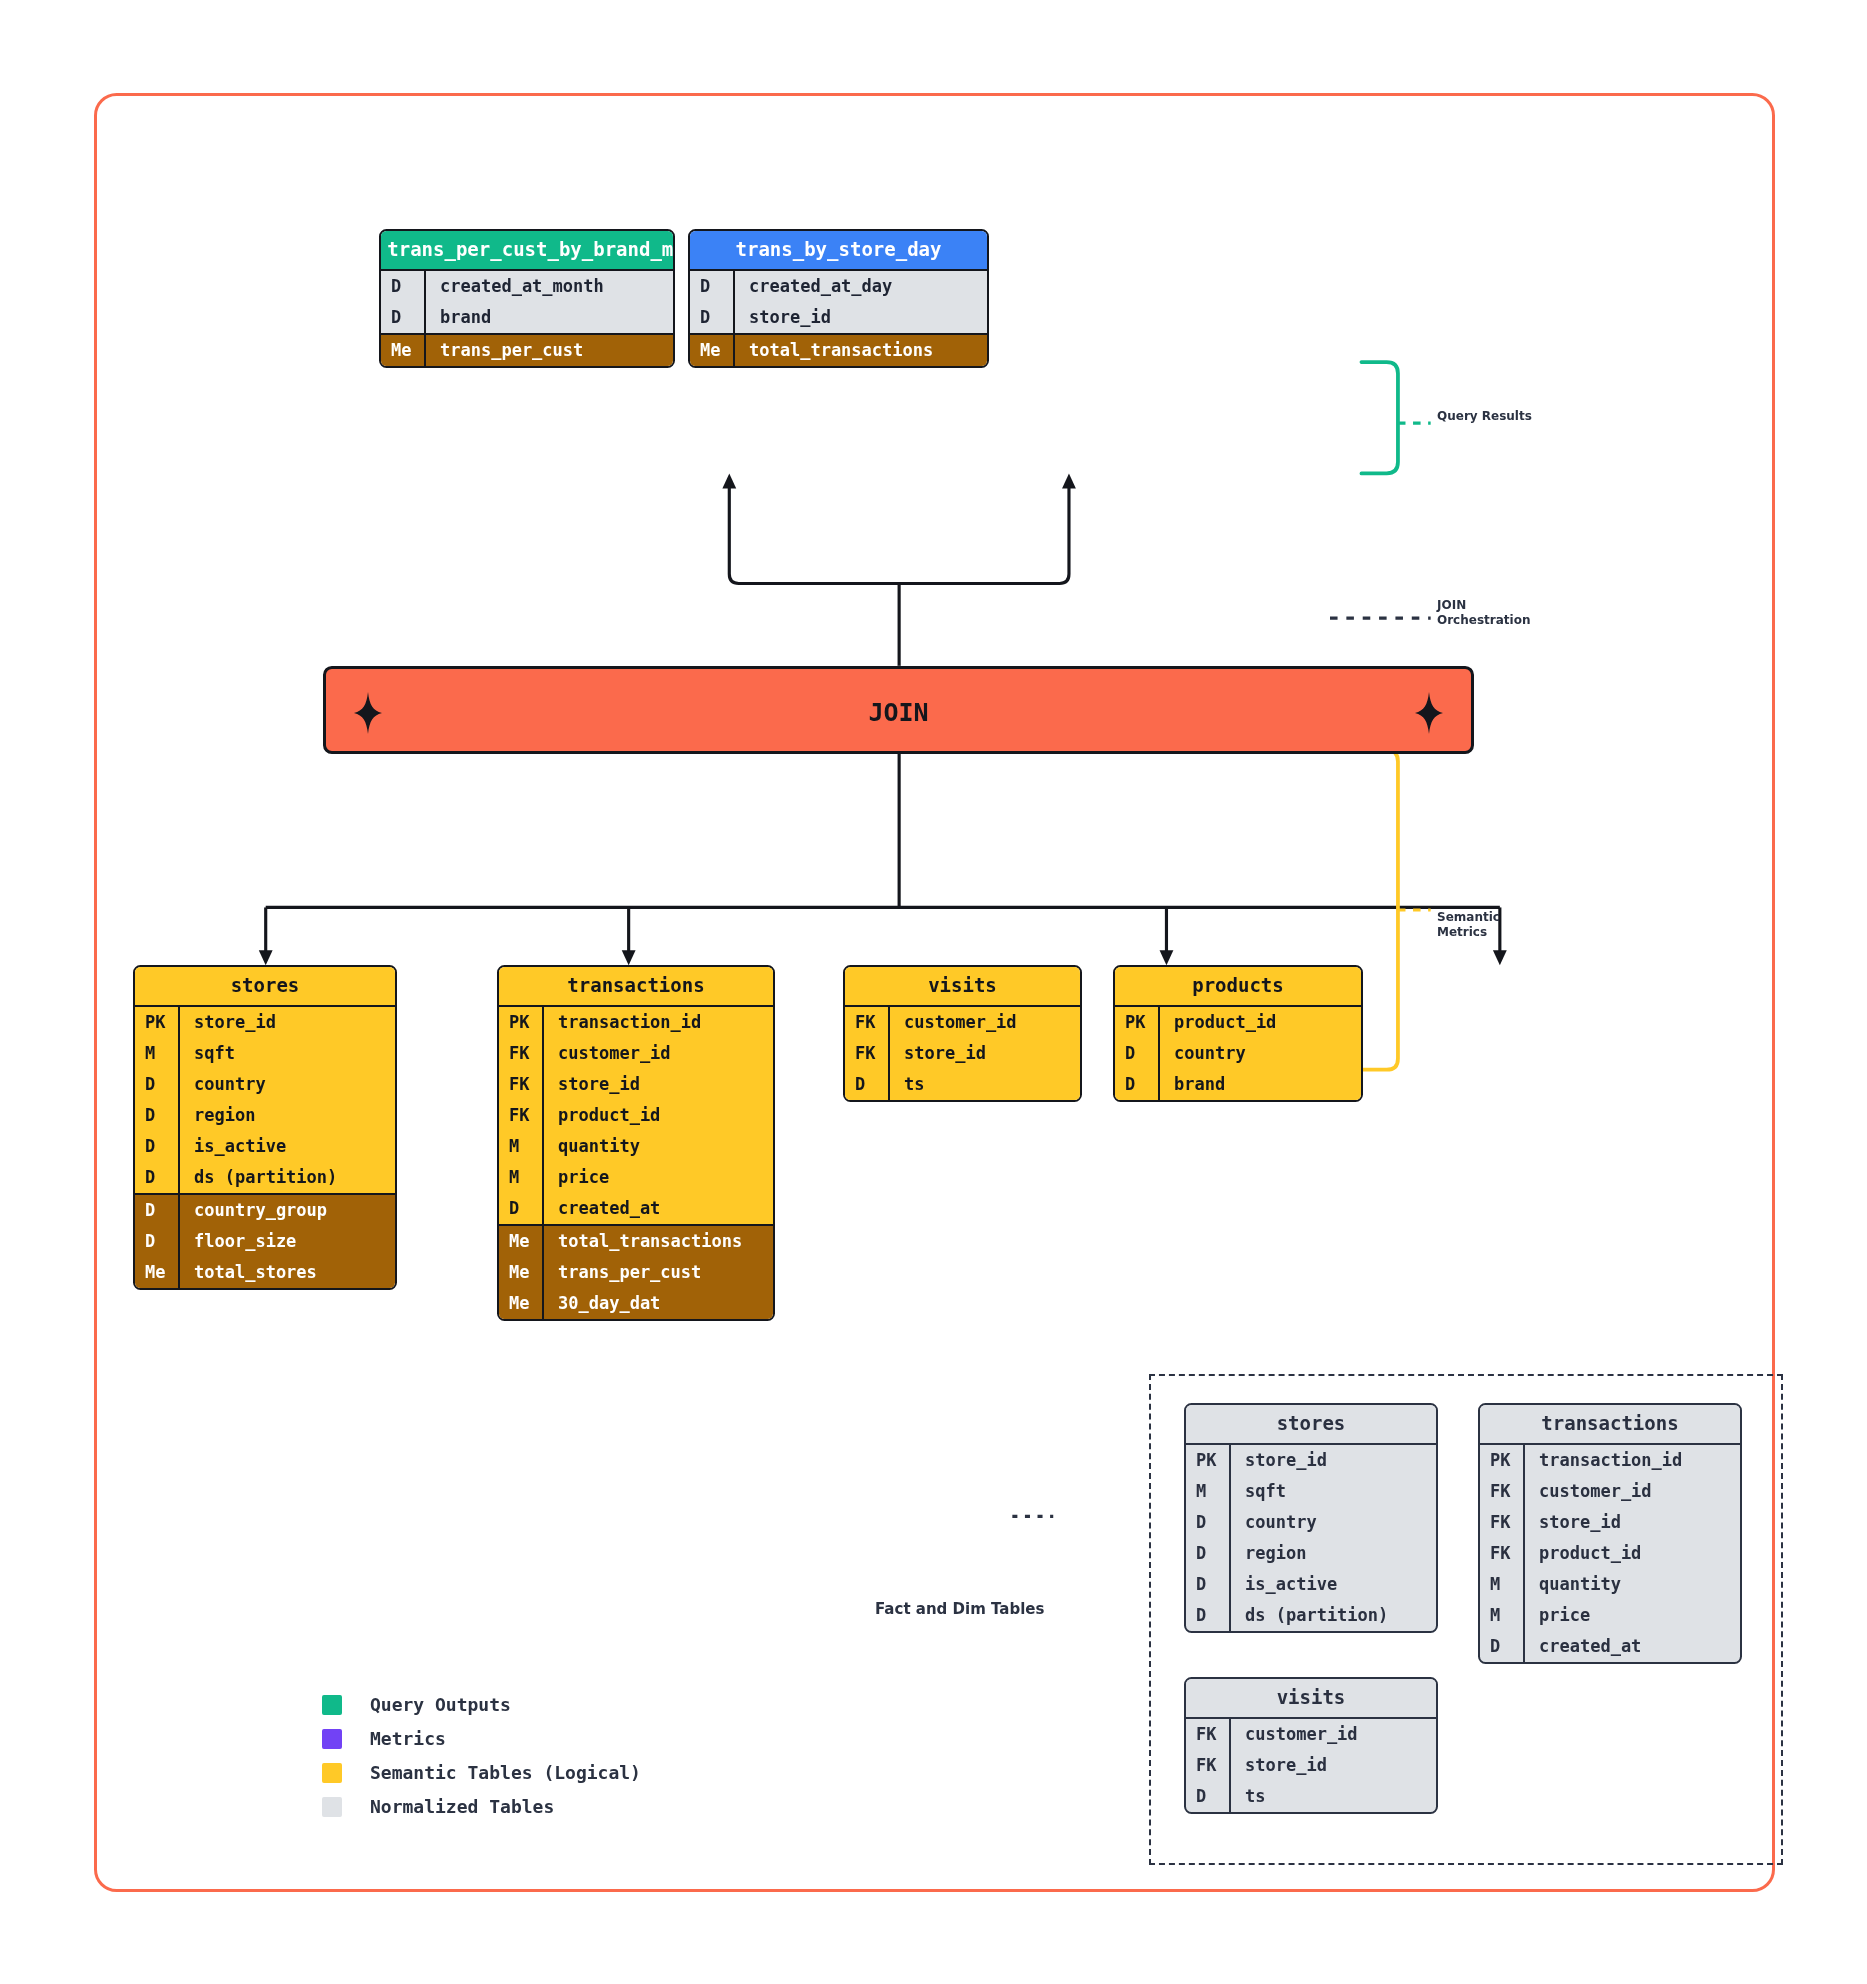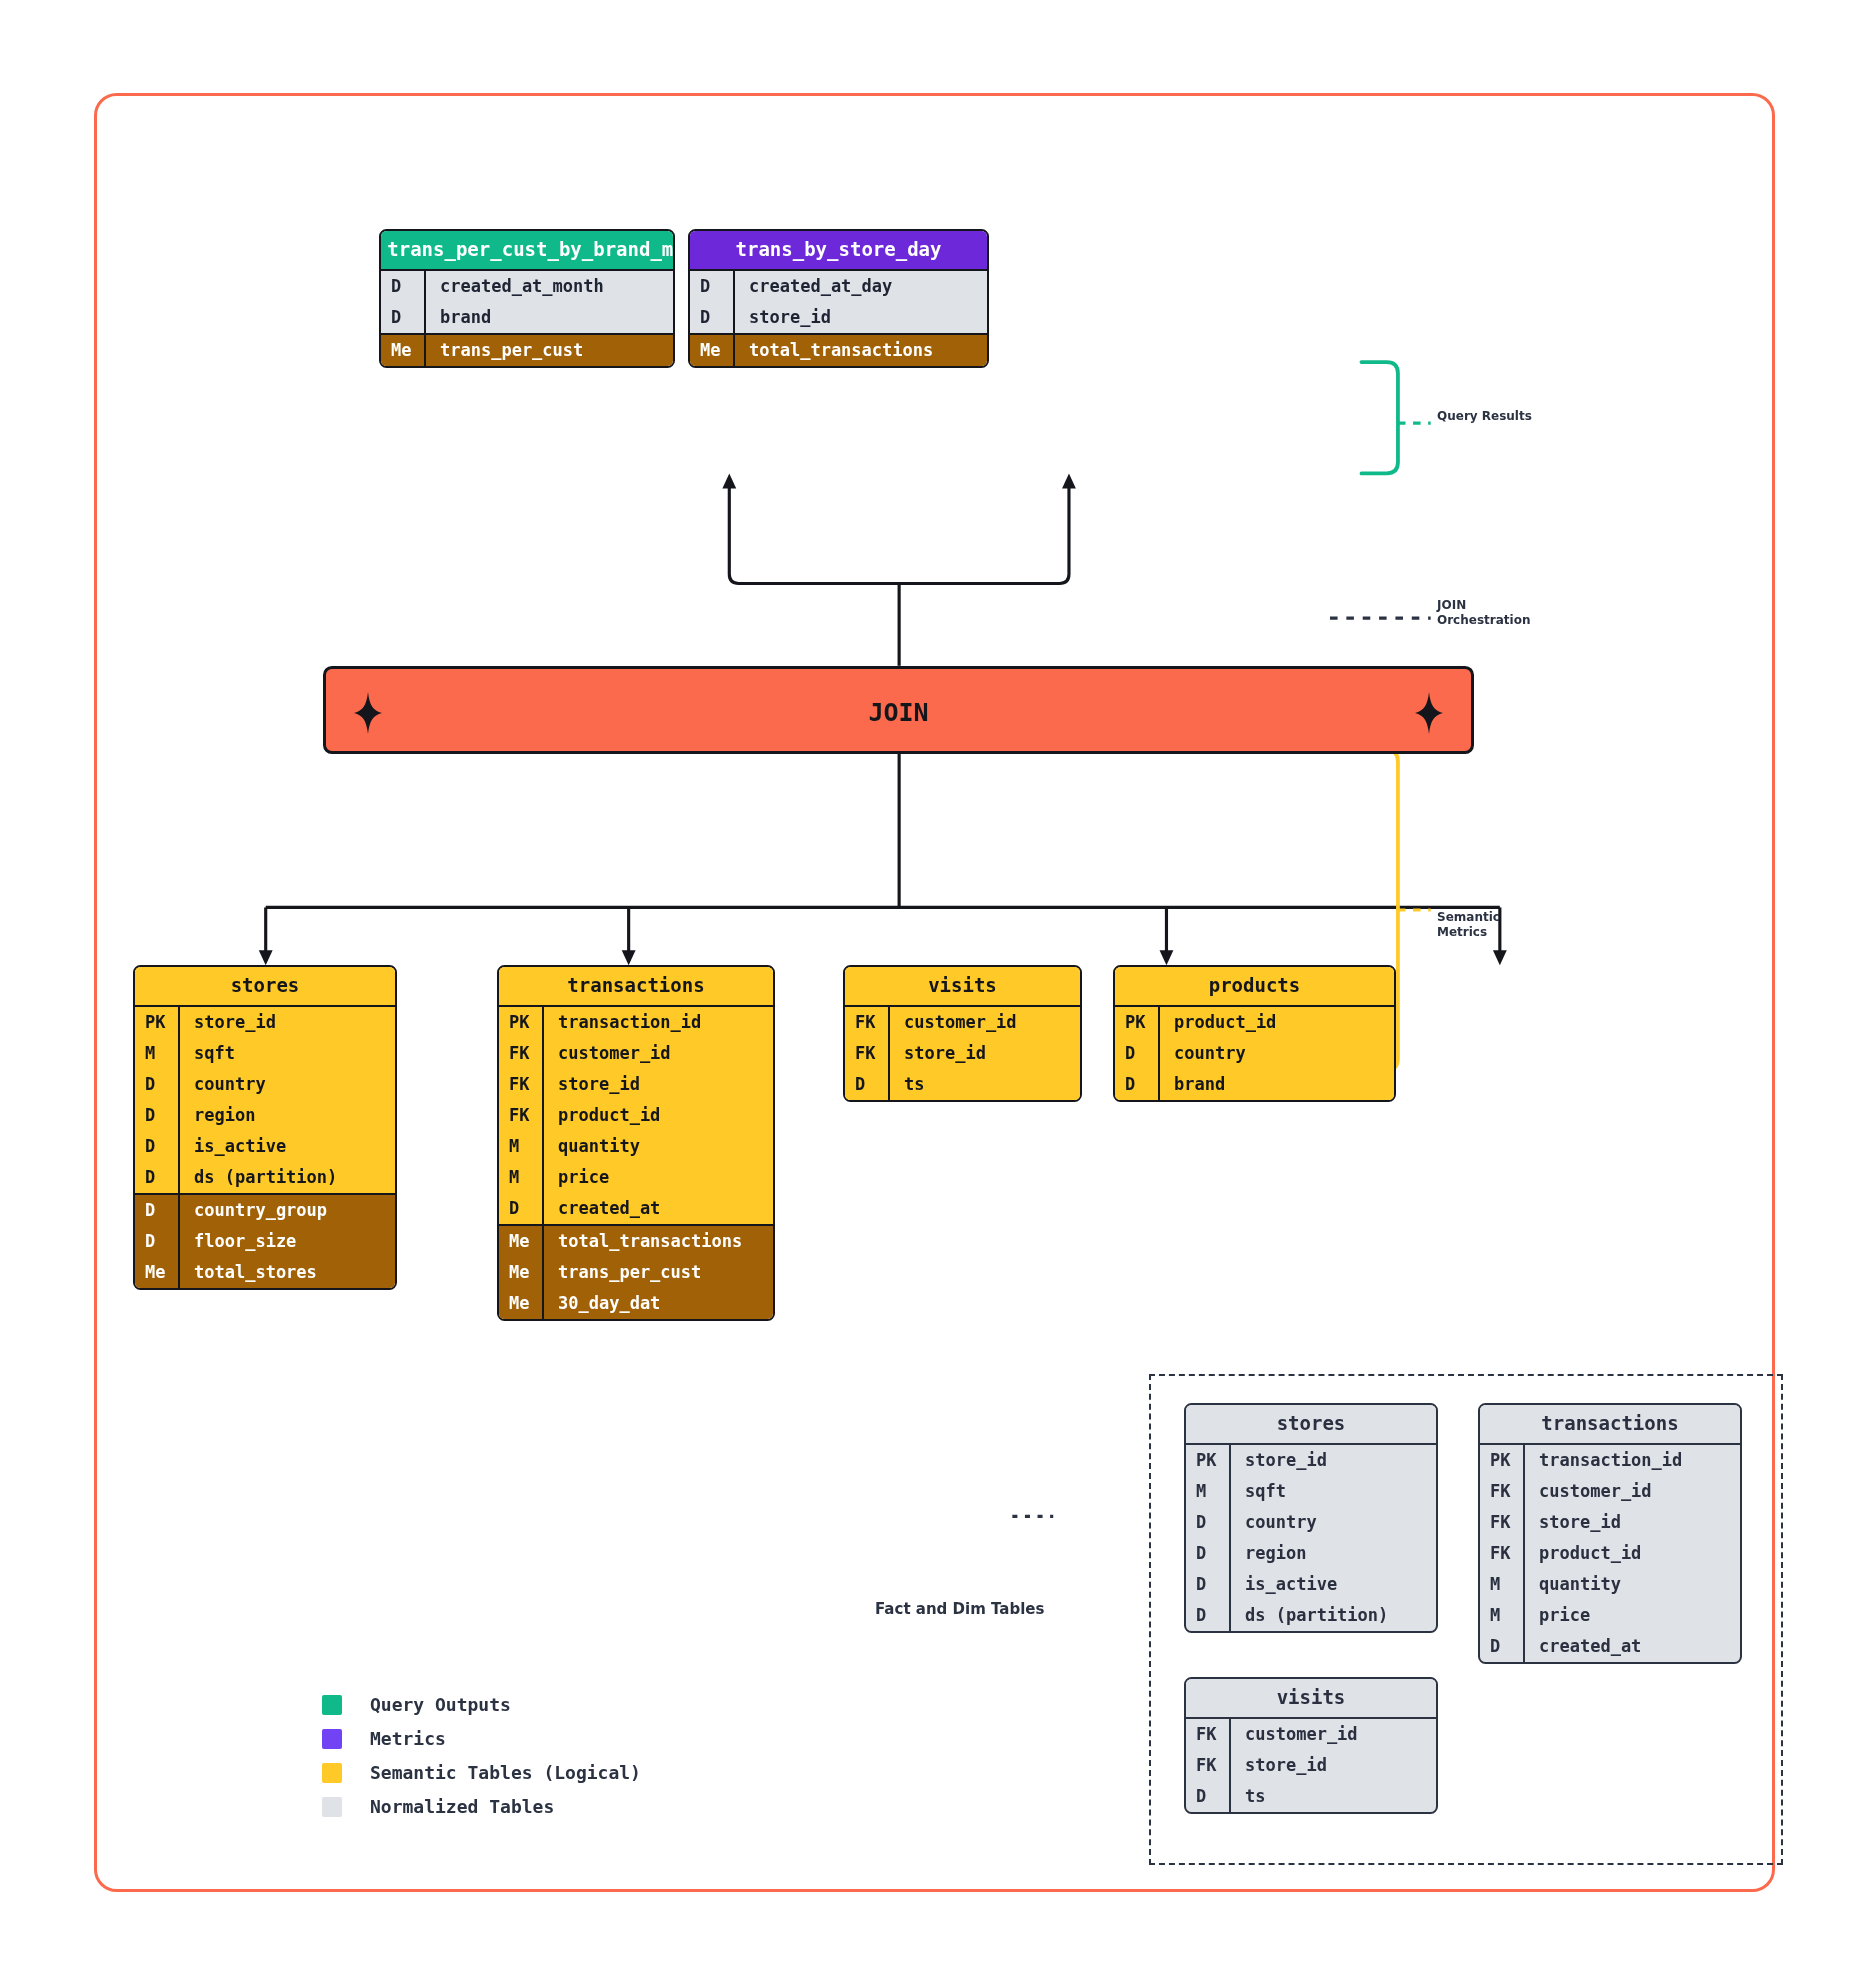--- a/index.html
+++ b/index.html
@@ -124,21 +124,21 @@
     </div>
     <div class="sec purple">
       <div class="row">
         <span class="k">Me</span>
         <span class="v">trans_per_cust</span>
       </div>
     </div>
   </div>
 
   <div class="tbl" style="left:591px;top:133px;width:301px;">
-    <div class="hdr green" style="background:#6d28d9;color:#fff;">trans_by_store_day</div>
+    <div class="hdr green" style="background:#3b82f6;color:#fff;">trans_by_store_day</div>
     <div class="sec gray">
       <div class="row">
         <span class="k">D</span>
         <span class="v">created_at_day</span>
       </div>
       <div class="row">
         <span class="k">D</span>
         <span class="v">store_id</span>
       </div>
     </div>
@@ -269,21 +269,21 @@
           <span class="k">FK</span>
           <span class="v">store_id</span>
         </div>
       <div class="row">
           <span class="k">D</span>
           <span class="v">ts</span>
         </div>
     </div>
   </div>
 
-  <div class="tbl" style="left:1016px;top:869px;width:283px;">
+  <div class="tbl" style="left:1016px;top:869px;width:250px;">
     <div class="hdr yellow">products</div>
     <div class="sec yellow">
       <div class="row">
           <span class="k">PK</span>
           <span class="v">product_id</span>
         </div>
       <div class="row">
           <span class="k">D</span>
           <span class="v">country</span>
         </div>

